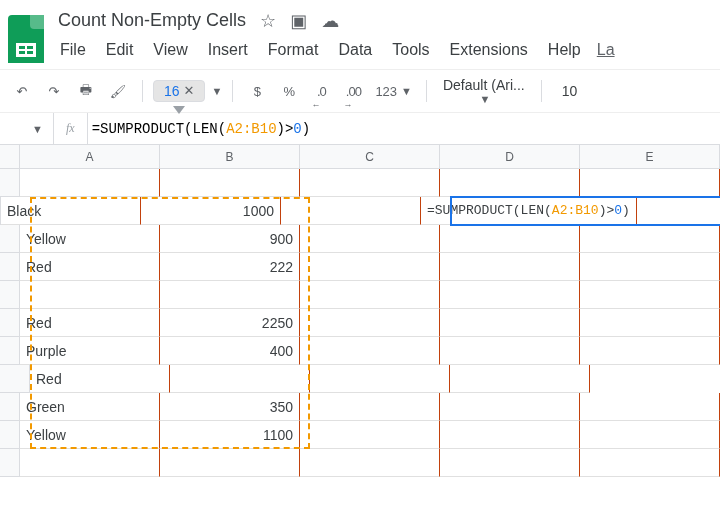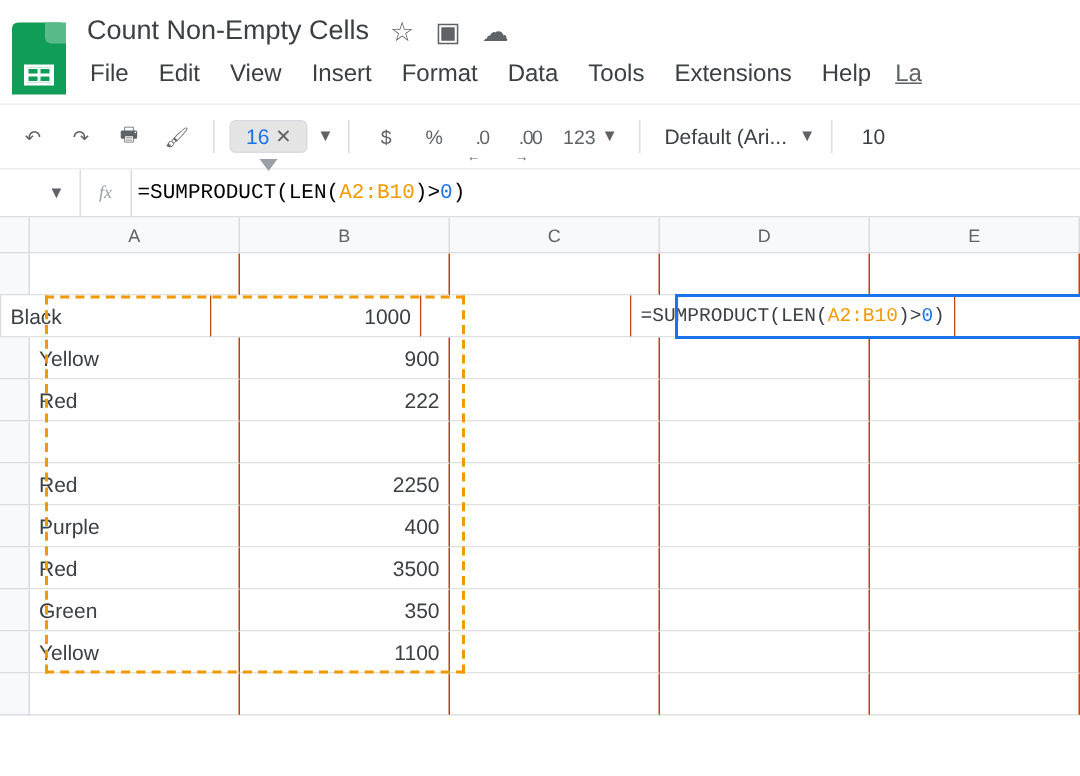--- a/index.html
+++ b/index.html
@@ -112,21 +112,21 @@
       <span class="decrease-dec">.0</span>
     </div>
   <div class="tbtn arrow-under">
       <span class="increase-dec">.00</span>
     </div>
   <div class="tbtn" style="width:auto; padding:0 4px;">
     <span>123</span>
       <span class="drop" style="margin-left:4px;">▼</span>
   </div>
   <div class="tsep"></div>
-  <div style="display:flex; align-items:center;">
+  <div style="display:flex; align-items:center;flex-direction:column;">
     <span class="font-name">Default (Ari...</span>
     <span class="drop">▼</span>
   </div>
   <div class="tsep"></div>
   <div style="display:flex; align-items:flex-start;">
     <span class="font-size">10</span>
   </div>
 </div>
 
 <div class="formula-row">
@@ -209,21 +209,20 @@
       <div class="rh"></div>
     <div class="cell">Purple</div>
     <div class="cell num">400</div>
     <div class="cell"></div>
     <div class="cell"></div>
     <div class="cell"></div>
   </div>
   <div class="row">
       <div class="rh"></div>
     <div class="cell">Red</div>
-    <div class="cell num">3500</div>
     <div class="cell"></div>
     <div class="cell"></div>
     <div class="cell"></div>
   </div>
   <div class="row">
       <div class="rh"></div>
     <div class="cell">Green</div>
     <div class="cell num">350</div>
     <div class="cell"></div>
     <div class="cell"></div>

